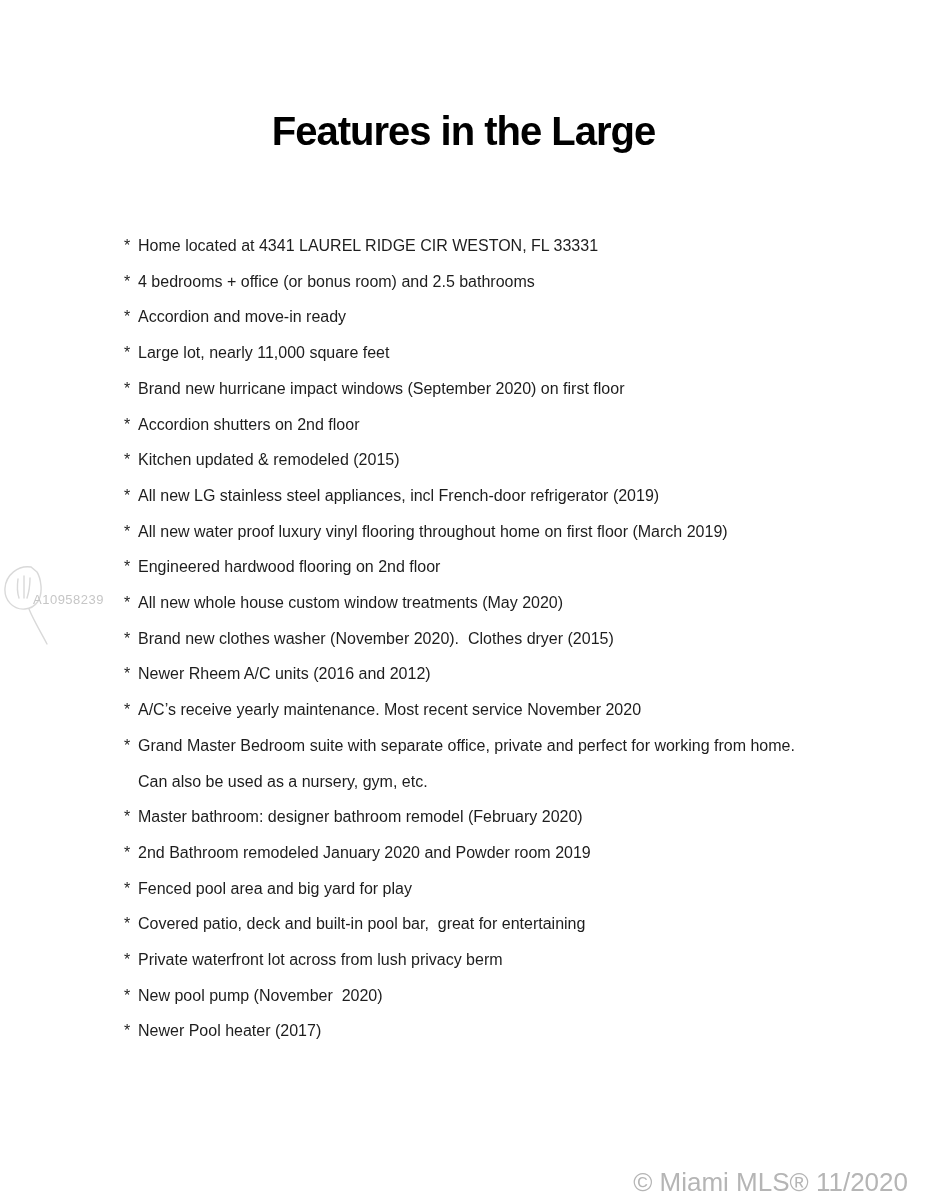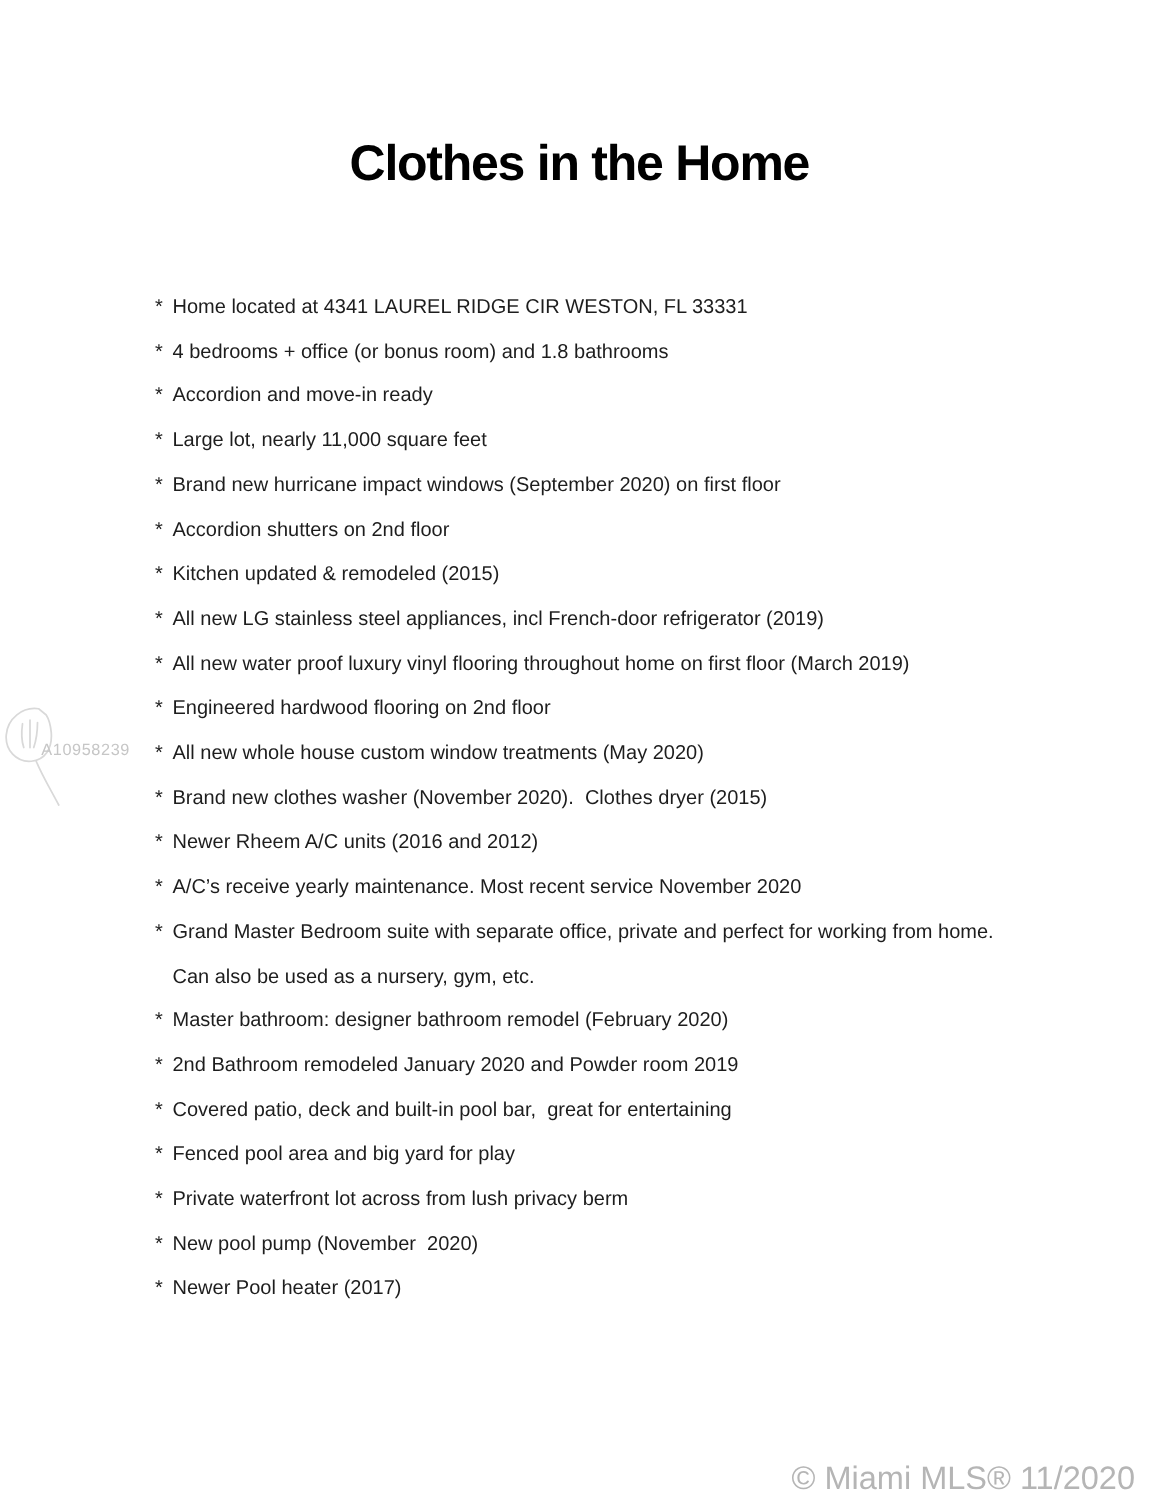--- a/index.html
+++ b/index.html
@@ -85,28 +85,28 @@
     font-size: 26px;
     color: #b5b5b5;
     line-height: 24px;
   }
 </style>
 </head>
 <body>
 
 <div class="page">
 
-  <h1 class="title">Clothes in the Home</h1>
+  <h1 class="title">Features in the Large</h1>
 
   <ul class="features" id="features-list">
       <li>
         <div class="line"><span class="bullet">*</span><span class="feature-text">Home located at 4341 LAUREL RIDGE CIR WESTON, FL 33331</span></div>
       </li>
       <li>
-        <div class="line"><span class="bullet">*</span><span class="feature-text">4 bedrooms + office (or bonus room) and 1.8 bathrooms</span></div>
+        <div class="line"><span class="bullet">*</span><span class="feature-text">4 bedrooms + office (or bonus room) and 2.5 bathrooms</span></div>
       </li>
       <li>
         <div class="line"><span class="bullet">*</span><span class="feature-text">Accordion and move-in ready</span></div>
       </li>
       <li>
         <div class="line"><span class="bullet">*</span><span class="feature-text">Large lot, nearly 11,000 square feet</span></div>
       </li>
       <li>
         <div class="line"><span class="bullet">*</span><span class="feature-text">Brand new hurricane impact windows (September 2020) on first floor</span></div>
       </li>
@@ -141,24 +141,24 @@
         <div class="line"><span class="bullet">*</span><span class="feature-text">Grand Master Bedroom suite with separate office, private and perfect for working from home.</span></div>
         <div class="line"><span class="feature-text">Can also be used as a nursery, gym, etc.</span></div>
       </li>
       <li>
         <div class="line"><span class="bullet">*</span><span class="feature-text">Master bathroom: designer bathroom remodel (February 2020)</span></div>
       </li>
       <li>
         <div class="line"><span class="bullet">*</span><span class="feature-text">2nd Bathroom remodeled January 2020 and Powder room 2019</span></div>
       </li>
       <li>
-        <div class="line"><span class="bullet">*</span><span class="feature-text">Covered patio, deck and built-in pool bar,  great for entertaining</span></div>
+        <div class="line"><span class="bullet">*</span><span class="feature-text">Fenced pool area and big yard for play</span></div>
       </li>
       <li>
-        <div class="line"><span class="bullet">*</span><span class="feature-text">Fenced pool area and big yard for play</span></div>
+        <div class="line"><span class="bullet">*</span><span class="feature-text">Covered patio, deck and built-in pool bar,  great for entertaining</span></div>
       </li>
       <li>
         <div class="line"><span class="bullet">*</span><span class="feature-text">Private waterfront lot across from lush privacy berm</span></div>
       </li>
       <li>
         <div class="line"><span class="bullet">*</span><span class="feature-text">New pool pump (November  2020)</span></div>
       </li>
       <li>
         <div class="line"><span class="bullet">*</span><span class="feature-text">Newer Pool heater (2017)</span></div>
       </li>

